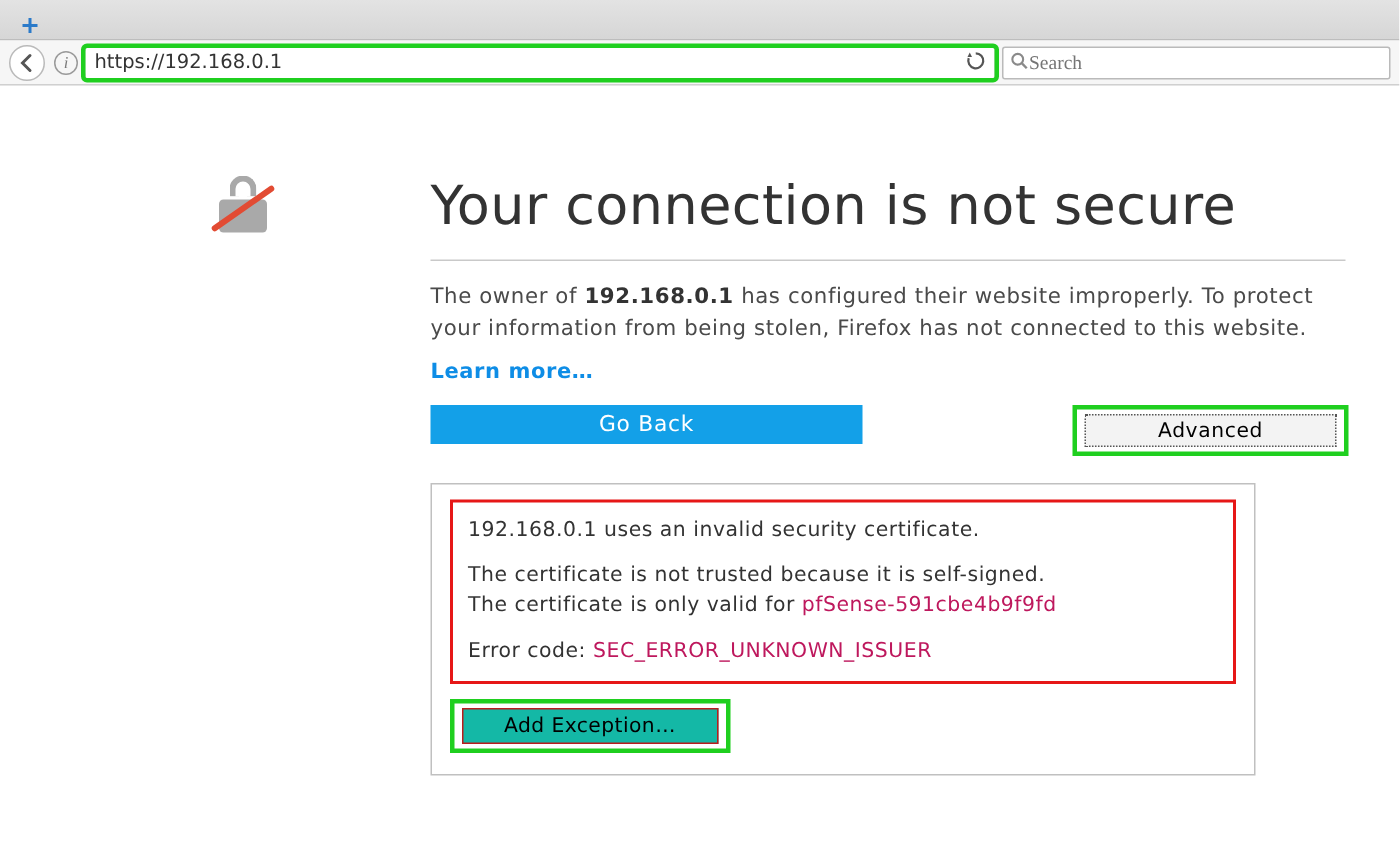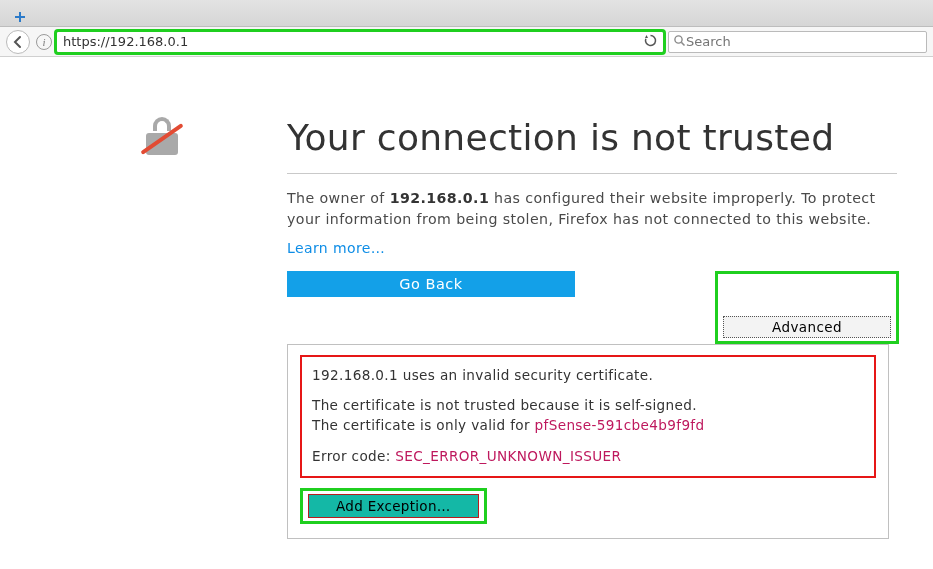--- a/index.html
+++ b/index.html
@@ -12,44 +12,44 @@
     .tab .close { margin-left:auto; font-size:14px; color:#555; padding:0 3px; cursor:pointer; }
     .newtab { width:24px; height:19px; margin-left:4px; display:flex; align-items:center; justify-content:center; color:#2b7ac9; font-weight:bold; font-size:15px; cursor:pointer; border:1px solid transparent; border-radius:3px; }
 
     
     .navbar { height:30px; background:#f6f6f6; border-bottom:1px solid #d0d0d0; display:flex; align-items:center; padding:0 6px; gap:4px; }
     .back { width:24px; height:24px; border:1px solid #bababa; border-radius:50%; display:flex; align-items:center; justify-content:center; background:#fff; cursor:pointer; color:#555; }
     .info { width:16px; height:16px; border:1px solid #9a9a9a; border-radius:50%; display:flex; align-items:center; justify-content:center; font-family:Georgia,serif; font-size:11px; font-style:italic; color:#7a7a7a; margin-left:2px; }
     .urlbox { flex:0 0 608px; height:22px; border:1px solid #bababa; background:#fff; display:flex; align-items:center; border-radius:2px; }
     .urlbox input { border:none; outline:none; width:100%; font-size:13px; color:#333; padding:0 6px; font-family:inherit; }
     .reload { padding:0 6px; color:#666; cursor:pointer; }
-    .searchbox { flex:1; height:22px; border:1px solid #bababa; background:#fff; display:flex; align-items:center; border-radius:2px; padding:0 4px; }
+    .searchbox { flex:1; height:22px; border:1px solid #bababa; background:#fff; display:flex; align-items:center; border-radius:2px; padding:0 4px;font-family:Liberation Serif, serif; }
     .searchbox input { border:none; outline:none; width:100%; font-size:13px; color:#888; font-family:inherit; }
     .hl-green { outline:3px solid #1fcf1f; outline-offset:-1px;gap:45px; }
 
     
     .page { padding:60px 36px 20px 36px; }
     .wrap { display:flex; }
     .iconcol { width:258px; display:flex; justify-content:center; padding-top:6px; }
     .lock { position:relative; width:40px; height:32px; }
     .lock .body { width:32px; height:22px; background:#a9a9a9; border-radius:3px; position:absolute; bottom:0; left:4px; }
     .lock .shackle { width:18px; height:14px; border:4px solid #a9a9a9; border-bottom:none; border-top-left-radius:10px; border-top-right-radius:10px; position:absolute; top:-6px; left:11px; }
     .lock .slash { position:absolute; width:50px; height:4px; background:#e24b33; transform:rotate(-35deg); top:14px; left:-5px; border-radius:2px; }
     .content { flex:1; max-width:610px; }
     h1 { font-size:36px; font-weight:400; color:#333; letter-spacing:.3px; line-height:1.18; }
     .hr { border:none; border-top:1px solid #c9c9c9; margin:14px 0 14px 0; }
     .desc { font-size:14.2px; color:#4a4a4a; line-height:1.45; letter-spacing:.4px; }
     .desc b { font-weight:bold; color:#333; }
-    .learn { display:inline-block; margin-top:10px; font-size:14px; color:#0e8de6; letter-spacing:.4px; cursor:pointer; }
+    .learn { display:inline-block; margin-top:10px; font-size:14px; color:#0e8de6; letter-spacing:.4px; cursor:pointer;font-weight:bold; }
     .btnrow { margin-top:14px; display:flex; gap:140px; }
     .goback { flex:0 0 288px; height:26px; background:#13a0e8; color:#fff; border:none; font-size:14.5px; letter-spacing:.5px; cursor:pointer; }
     .adv-hl { padding:3px 5px; border:3px solid #1fcf1f; display:inline-block; }
-    .adv { width:168px; height:22px; background:#f3f3f3; border:1px dotted #555; font-size:13.5px; letter-spacing:.4px; cursor:pointer;margin-top:39px; }
+    .adv { width:168px; height:22px; background:#f3f3f3; border:1px dotted #555; font-size:13.5px; letter-spacing:.4px; cursor:pointer; }
 
-    .panel { border:1px solid #c0c0c0; padding:10px 12px 14px 12px; width:602px; }
+    .panel { margin-top:18px; border:1px solid #c0c0c0; padding:10px 12px 14px 12px; width:550px; }
     .cert { border:2px solid #e61717; padding:8px 10px 10px 10px; font-size:13.6px; color:#333; letter-spacing:.35px; line-height:1.5; }
     .cert a { color:#be185d; text-decoration:none; }
     .addex-hl { margin-top:10px; display:inline-block; padding:3px 5px; border:3px solid #1fcf1f; }
     .addex { height:24px; padding:0 27px; background:#14b8a6; border:1px solid #b91c1c; font-size:13.5px; letter-spacing:.3px; cursor:pointer; }
   </style>
 </head>
 <body>
 
 <div class="tabstrip">
   <div class="newtab">
@@ -90,21 +90,21 @@
 <div class="page">
   <div class="wrap">
     <div class="iconcol">
       <div class="lock">
         <div class="shackle"></div>
           <div class="body"></div>
           <div class="slash"></div>
       </div>
     </div>
     <div class="content">
-      <h1>Your connection is not trusted</h1>
+      <h1>Your connection is not secure</h1>
       <hr class="hr">
       <p class="desc">
         <span>The owner of </span><b>192.168.0.1</b><span> has configured their website improperly. To protect your information from being stolen, Firefox has not connected to this website.</span>
       </p>
       <a class="learn">Learn more…</a>
       <div class="btnrow">
         <button class="goback">Go Back</button>
         <span class="adv-hl">
           <button class="adv">Advanced</button>
         </span>

